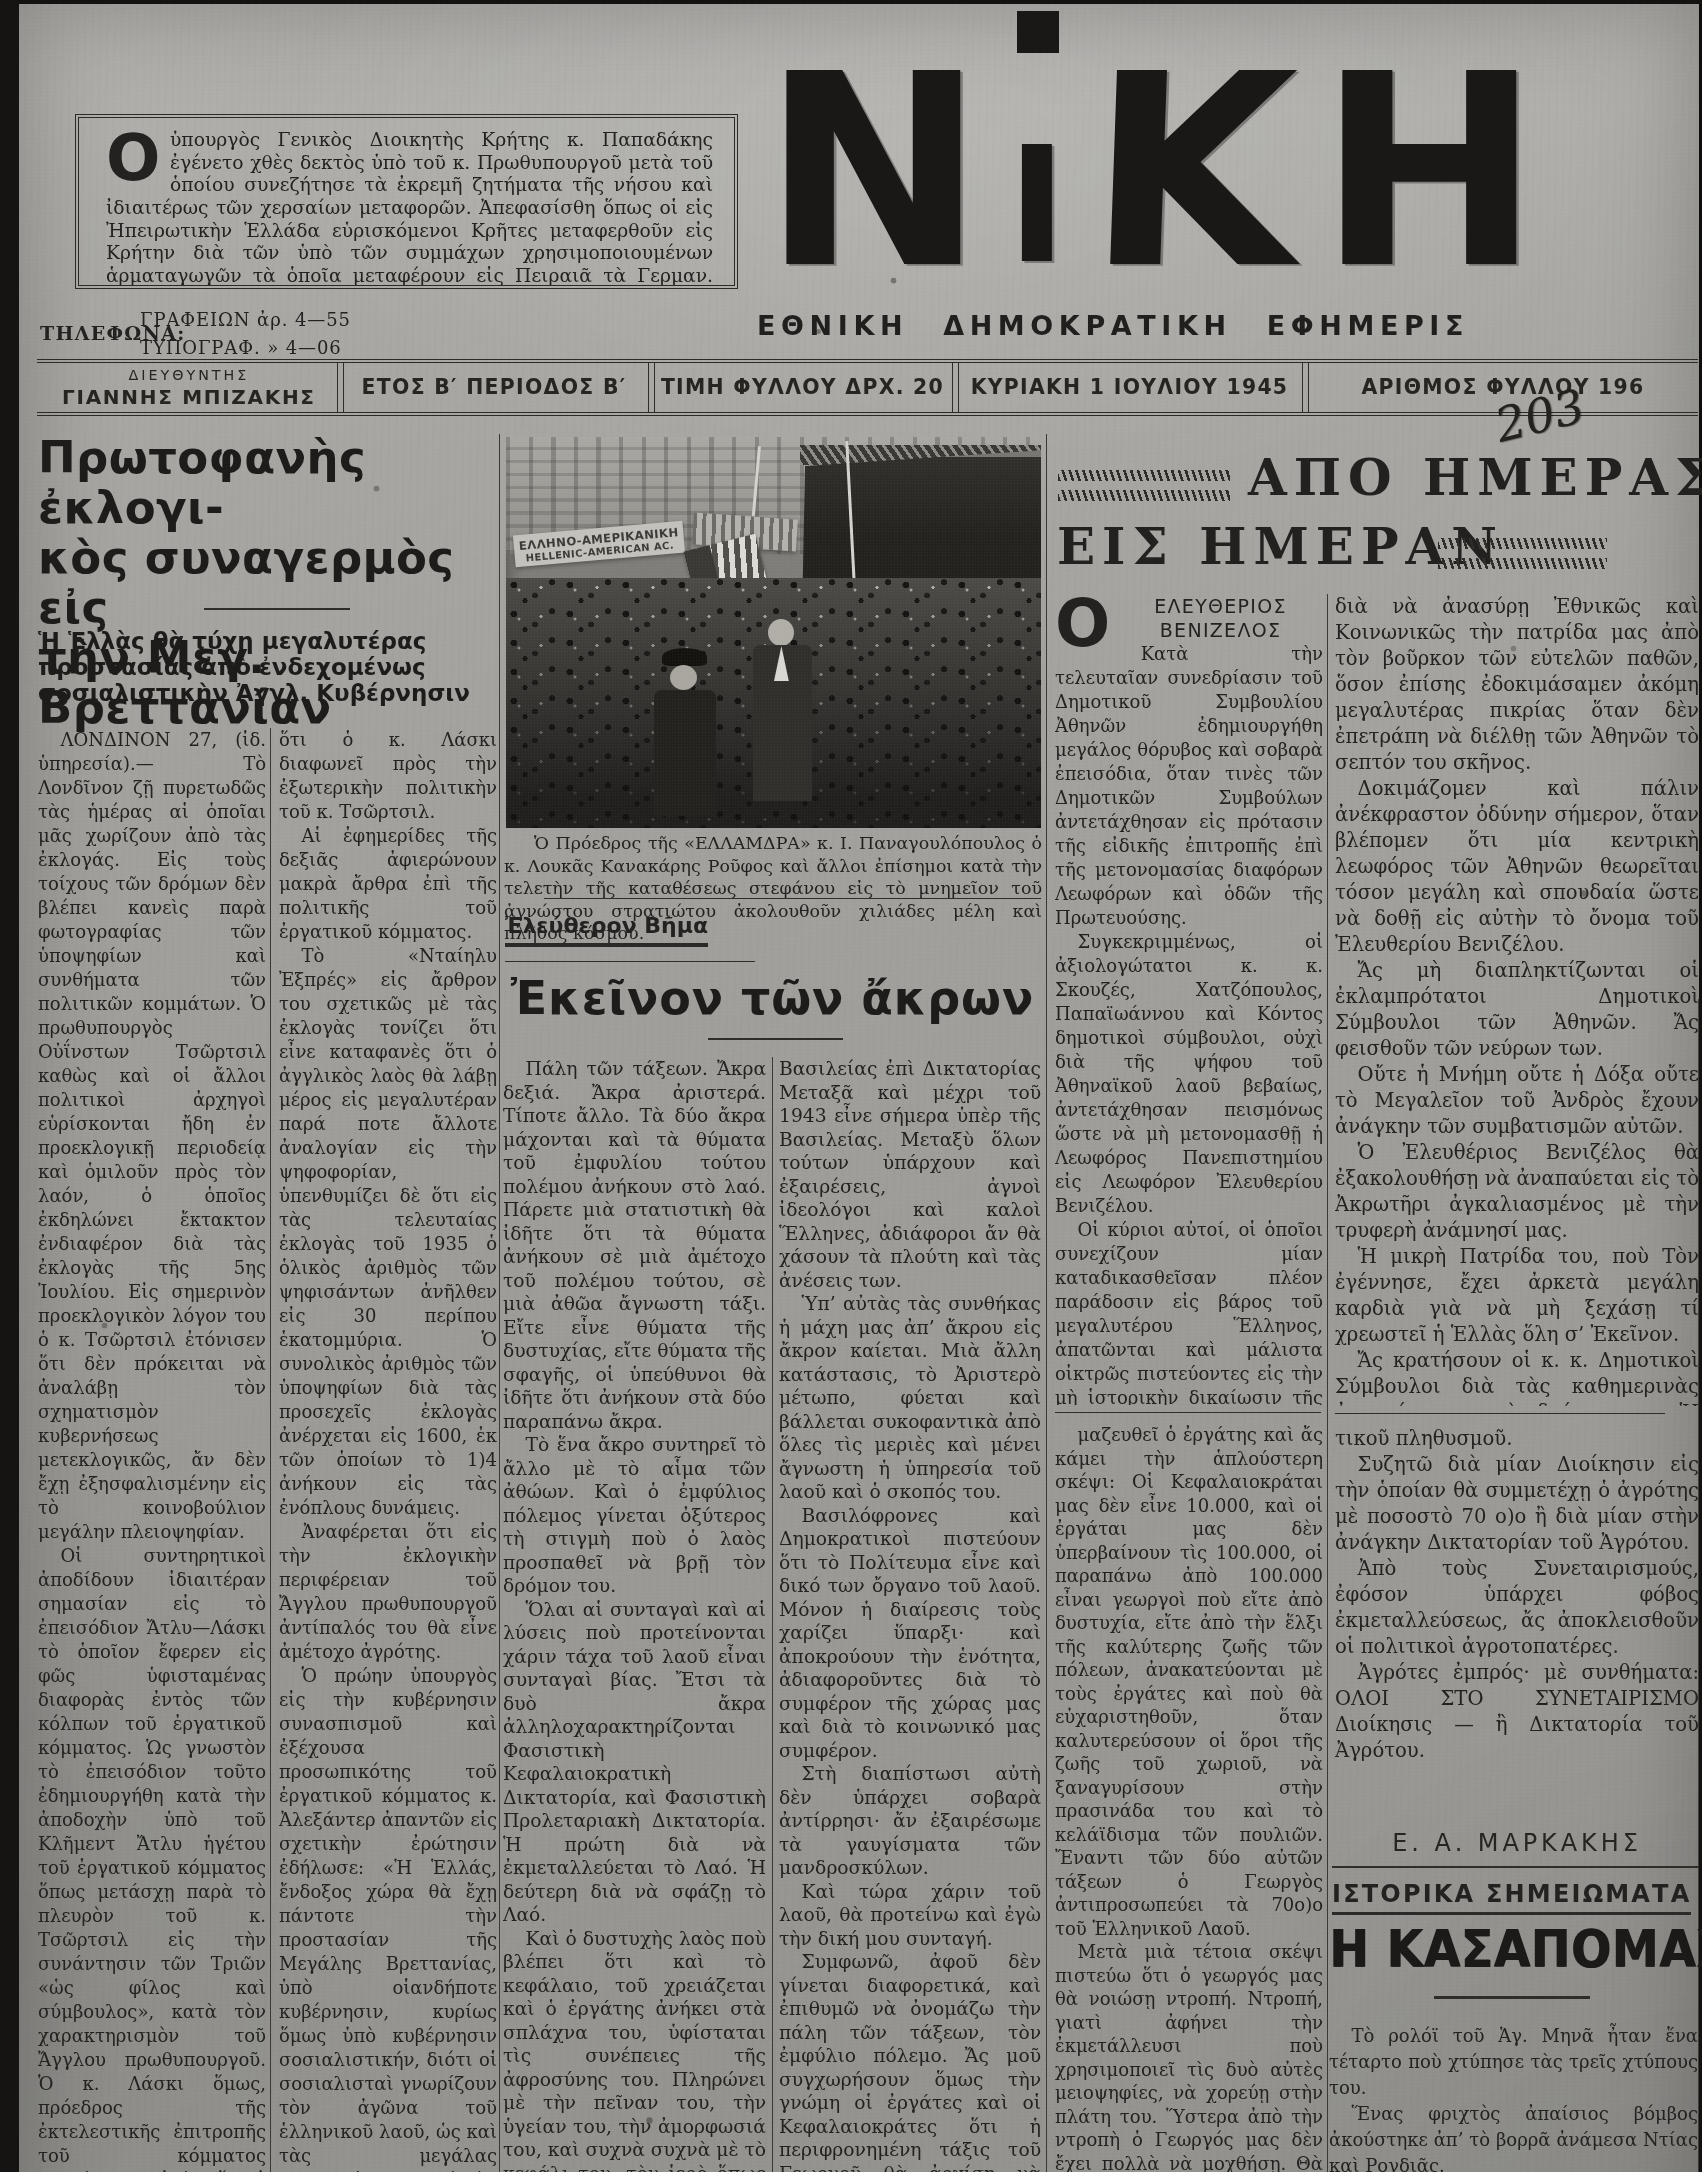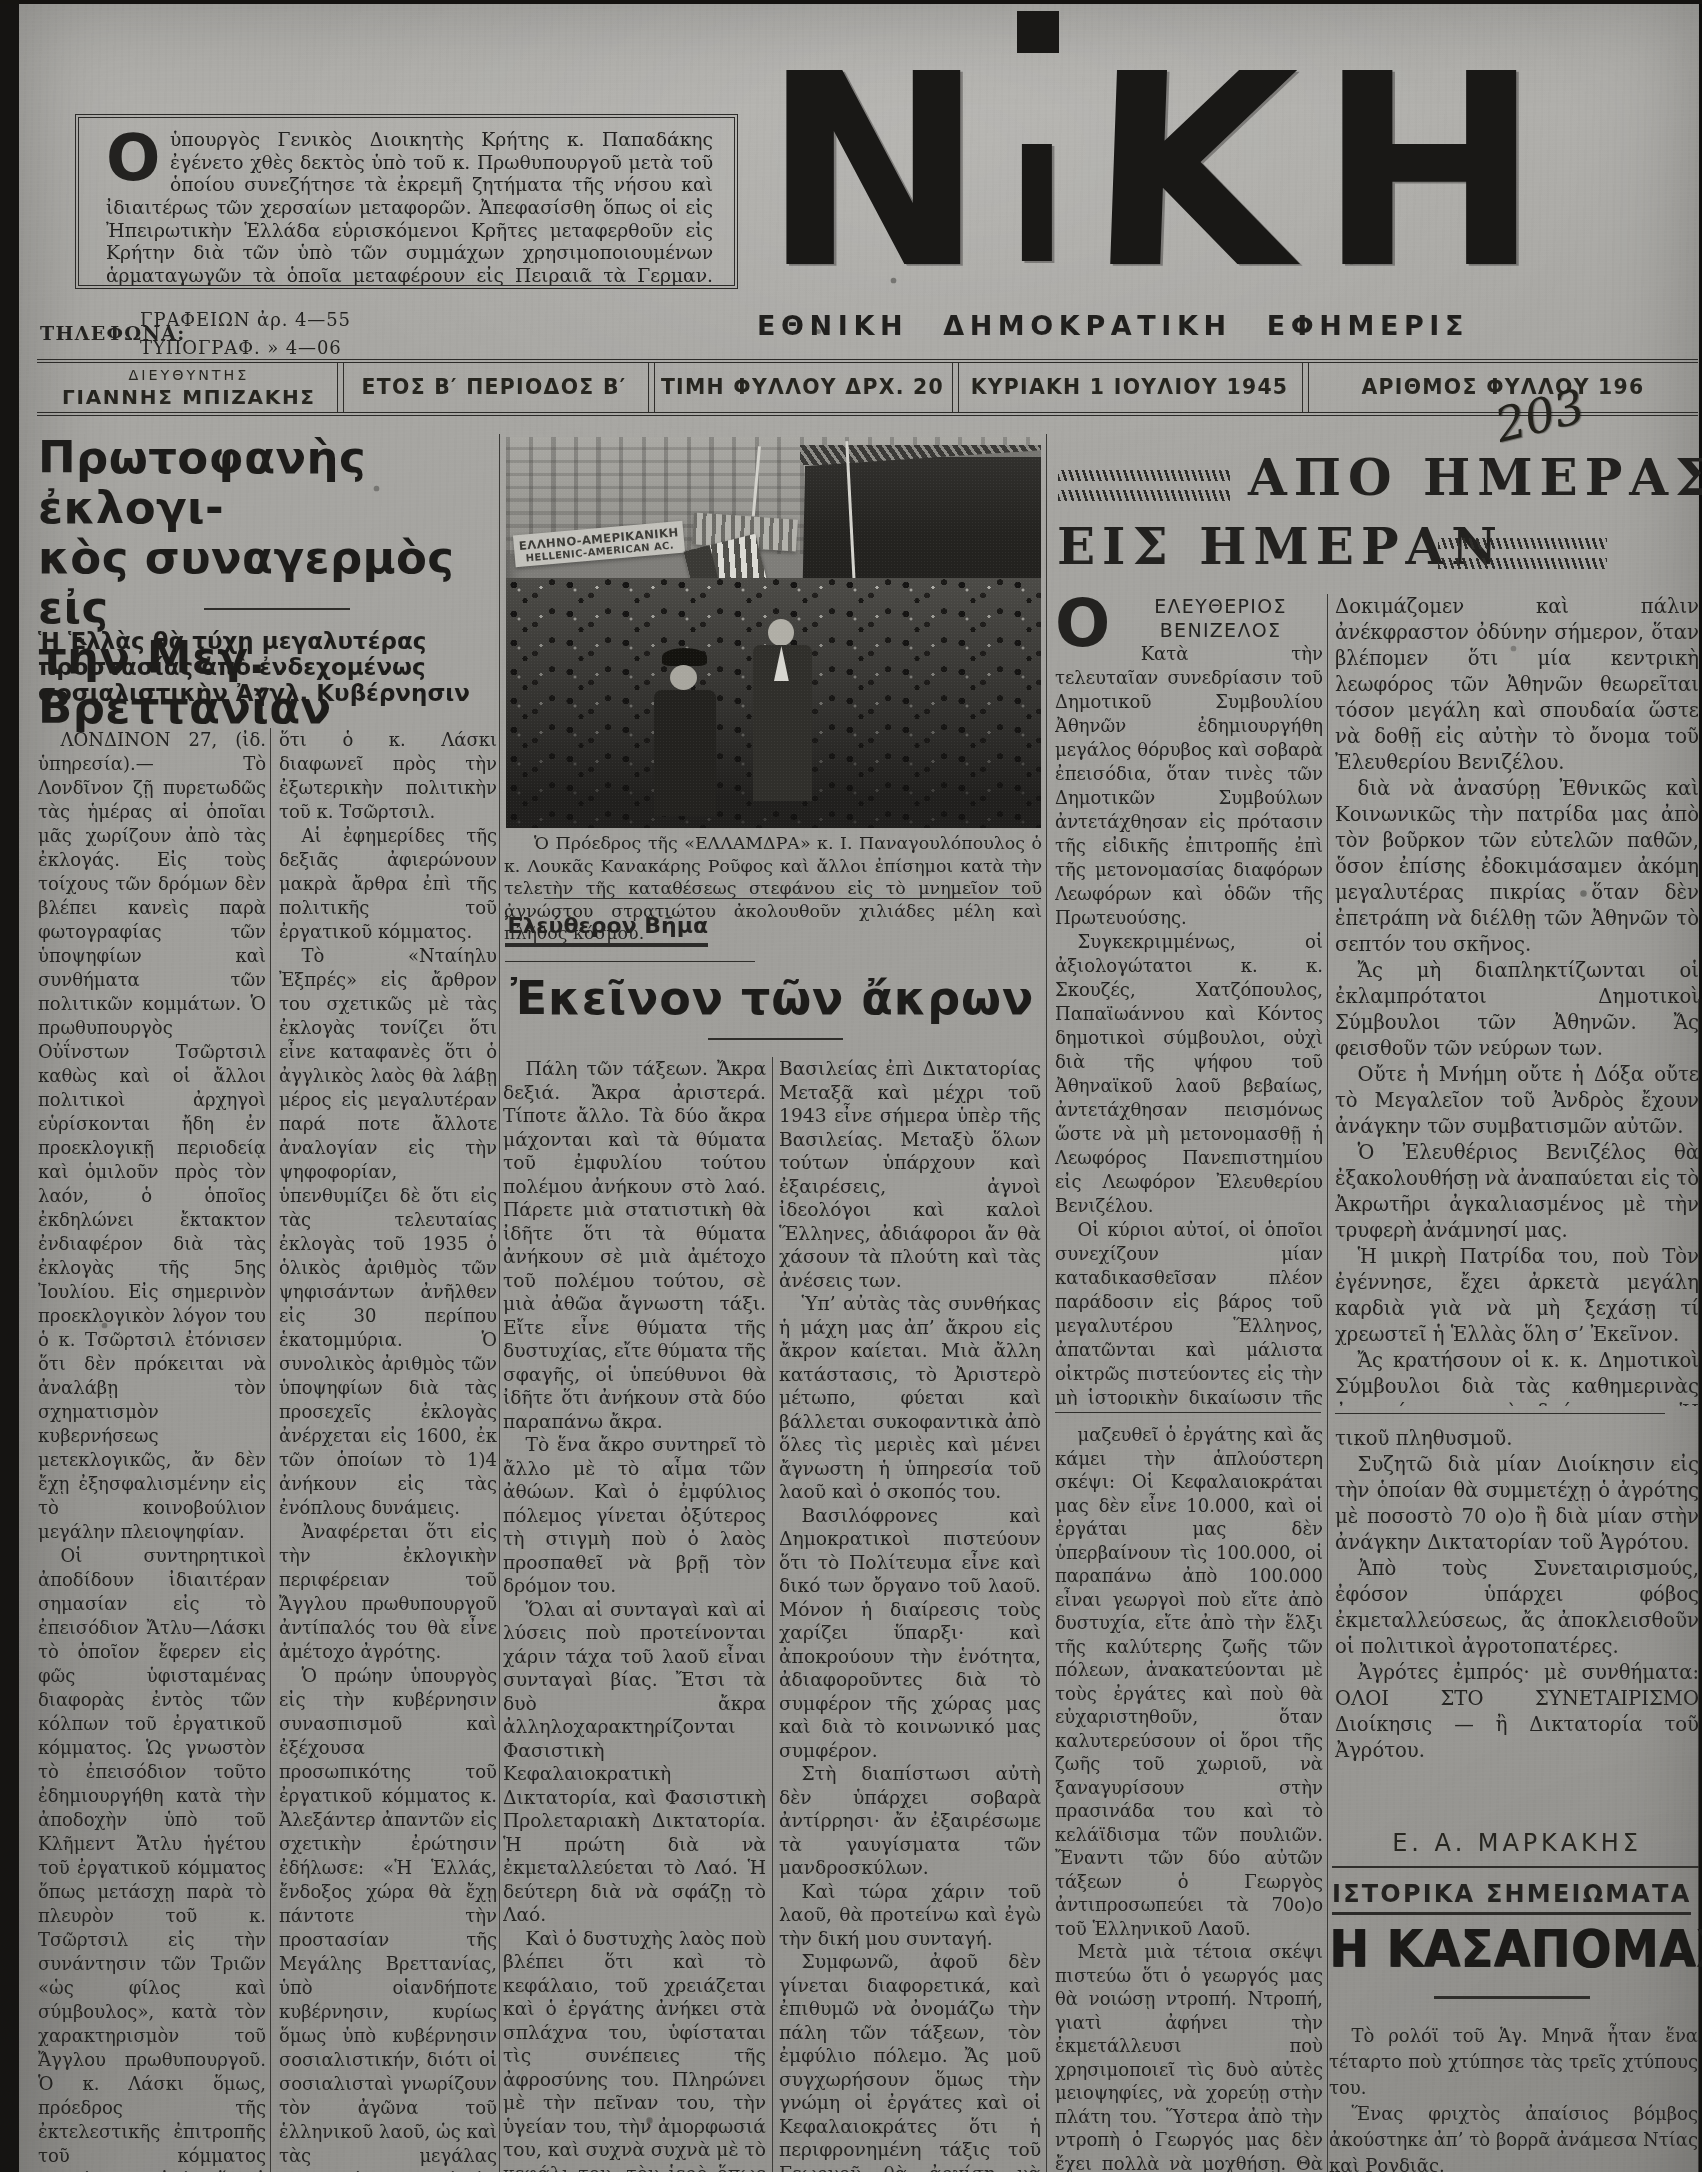--- a/index.html
+++ b/index.html
@@ -281,22 +281,22 @@
 </div>
 <div class="hrule thin" style="left:1055px;top:1412px;width:266px;"></div>
 <div class="col rcol" style="left:1055px;top:1423px;width:268px;height:986px;font-size:18px;line-height:23.5px;">
     <p>μαζευθεῖ ὁ ἐργάτης καὶ ἄς κάμει τὴν ἁπλούστερη σκέψι: Οἱ Κεφαλαιοκράται μας δὲν εἶνε 10.000, καὶ οἱ ἐργάται μας δὲν ὑπερβαίνουν τὶς 100.000, οἱ παραπάνω ἀπὸ 100.000 εἶναι γεωργοὶ ποὺ εἴτε ἀπὸ δυστυχία, εἴτε ἀπὸ τὴν ἕλξι τῆς καλύτερης ζωῆς τῶν πόλεων, ἀνακατεύονται μὲ τοὺς ἐργάτες καὶ ποὺ θὰ εὐχαριστηθοῦν, ὅταν καλυτερεύσουν οἱ ὅροι τῆς ζωῆς τοῦ χωριοῦ, νὰ ξαναγυρίσουν στὴν πρασινάδα του καὶ τὸ κελάϊδισμα τῶν πουλιῶν. Ἔναντι τῶν δύο αὐτῶν τάξεων ὁ Γεωργὸς ἀντιπροσωπεύει τὰ 70ο)ο τοῦ Ἑλληνικοῦ Λαοῦ.</p>
     <p>Μετὰ μιὰ τέτοια σκέψι πιστεύω ὅτι ὁ γεωργός μας θὰ νοιώσῃ ντροπή. Ντροπή, γιατὶ ἀφήνει τὴν ἐκμετάλλευσι ποὺ χρησιμοποιεῖ τὶς δυὸ αὐτὲς μειοψηφίες, νὰ χορεύῃ στὴν πλάτη του. Ὕστερα ἀπὸ τὴν ντροπὴ ὁ Γεωργός μας δὲν ἔχει πολλὰ νὰ μοχθήσῃ. Θὰ δηλώσῃ καθαρὰ χωρὶς πολλὴ συζήτησι στὴν Φασιστικὴ Δεξιὰ καὶ στὴν Φασιστικὴ ἀριστερά. (Ἡ Διοίκησις τῆς χώρας μας, μοῦ ἀνήκει κατὰ 70 ο)ο, καὶ συνεπῶς δικαιοῦμαι νὰ φροντίζω καὶ γιὰ τὸ σπίτι τοῦ ἐργάτου καὶ γιὰ τὴν ἡσυχία καὶ τὸν προορισμὸ τοῦ κεφαλαίου). Ἐὰν ὑπάρξῃ ἀντίδρασις, ὠργανωμένος ὅπως θὰ εἶνε ὁ Γεωργὸς θὰ λύσῃ τὸ πρόβλημα τῶν δικτατοριῶν μὲ μιὰ ἐπὶ τέλους δική του δικτατορία. Μεταξὺ τριῶν κακῶν δικτατοριῶν, ἡ δικτατορία τοῦ ἀγρότου θὰ ἔχῃ τὴν δικαιολογίαν ὅτι εἶνε ἡ μεγάλη πλειοψηφία τοῦ λαοῦ καὶ ἀκόμη τὴν συμπάθειαν καὶ τὴν εὐγνωμοσύνην τοῦ φιλήσυχου ἀ</p>
   </div>
 
 <div class="vrule" style="left:1327px;top:594px;height:1820px;"></div>
 
 <div class="col rcol2 cont" style="left:1335px;top:594px;width:364px;height:812px;">
+    <p>διὰ νὰ ἀνασύρῃ Ἐθνικῶς καὶ Κοινωνικῶς τὴν πατρίδα μας ἀπὸ τὸν βοῦρκον τῶν εὐτελῶν παθῶν, ὅσον ἐπίσης ἐδοκιμάσαμεν ἀκόμη μεγαλυτέρας πικρίας ὅταν δὲν ἐπετράπη νὰ διέλθῃ τῶν Ἀθηνῶν τὸ σεπτόν του σκῆνος.</p>
     <p>Δοκιμάζομεν καὶ πάλιν ἀνέκφραστον ὀδύνην σήμερον, ὅταν βλέπομεν ὅτι μία κεντρικὴ λεωφόρος τῶν Ἀθηνῶν θεωρεῖται τόσον μεγάλη καὶ σπουδαία ὥστε νὰ δοθῇ εἰς αὐτὴν τὸ ὄνομα τοῦ Ἐλευθερίου Βενιζέλου.</p>
-    <p>διὰ νὰ ἀνασύρῃ Ἐθνικῶς καὶ Κοινωνικῶς τὴν πατρίδα μας ἀπὸ τὸν βοῦρκον τῶν εὐτελῶν παθῶν, ὅσον ἐπίσης ἐδοκιμάσαμεν ἀκόμη μεγαλυτέρας πικρίας ὅταν δὲν ἐπετράπη νὰ διέλθῃ τῶν Ἀθηνῶν τὸ σεπτόν του σκῆνος.</p>
     <p>Ἄς μὴ διαπληκτίζωνται οἱ ἐκλαμπρότατοι Δημοτικοὶ Σύμβουλοι τῶν Ἀθηνῶν. Ἄς φεισθοῦν τῶν νεύρων των.</p>
     <p>Οὔτε ἡ Μνήμη οὔτε ἡ Δόξα οὔτε τὸ Μεγαλεῖον τοῦ Ἀνδρὸς ἔχουν ἀνάγκην τῶν συμβατισμῶν αὐτῶν.</p>
     <p>Ὁ Ἐλευθέριος Βενιζέλος θὰ ἐξακολουθήσῃ νὰ ἀναπαύεται εἰς τὸ Ἀκρωτῆρι ἀγκαλιασμένος μὲ τὴν τρυφερὴ ἀνάμνησί μας.</p>
     <p>Ἡ μικρὴ Πατρίδα του, ποὺ Τὸν ἐγέννησε, ἔχει ἀρκετὰ μεγάλη καρδιὰ γιὰ νὰ μὴ ξεχάσῃ τί χρεωστεῖ ἡ Ἑλλὰς ὅλη σ’ Ἐκεῖνον.</p>
     <p>Ἄς κρατήσουν οἱ κ. κ. Δημοτικοὶ Σύμβουλοι διὰ τὰς καθημερινὰς ἀσχημίας των τοὺς δρόμους των. Ἡ Κρήτη φυλάσσει ὡς θησαυρὸν τὴν μνήμην τοῦ Ἐλευθερίου Βενιζέλου.</p>
   </div>
 <div class="hrule thin" style="left:1335px;top:1413px;width:330px;"></div>
 <div class="col rcol2 cont" style="left:1335px;top:1426px;width:364px;height:396px;">
     <p>τικοῦ πληθυσμοῦ.</p>
     <p>Συζητῶ διὰ μίαν Διοίκησιν εἰς τὴν ὁποίαν θὰ συμμετέχῃ ὁ ἀγρότης μὲ ποσοστὸ 70 ο)ο ἢ διὰ μίαν στὴν ἀνάγκην Δικτατορίαν τοῦ Ἀγρότου.</p>

